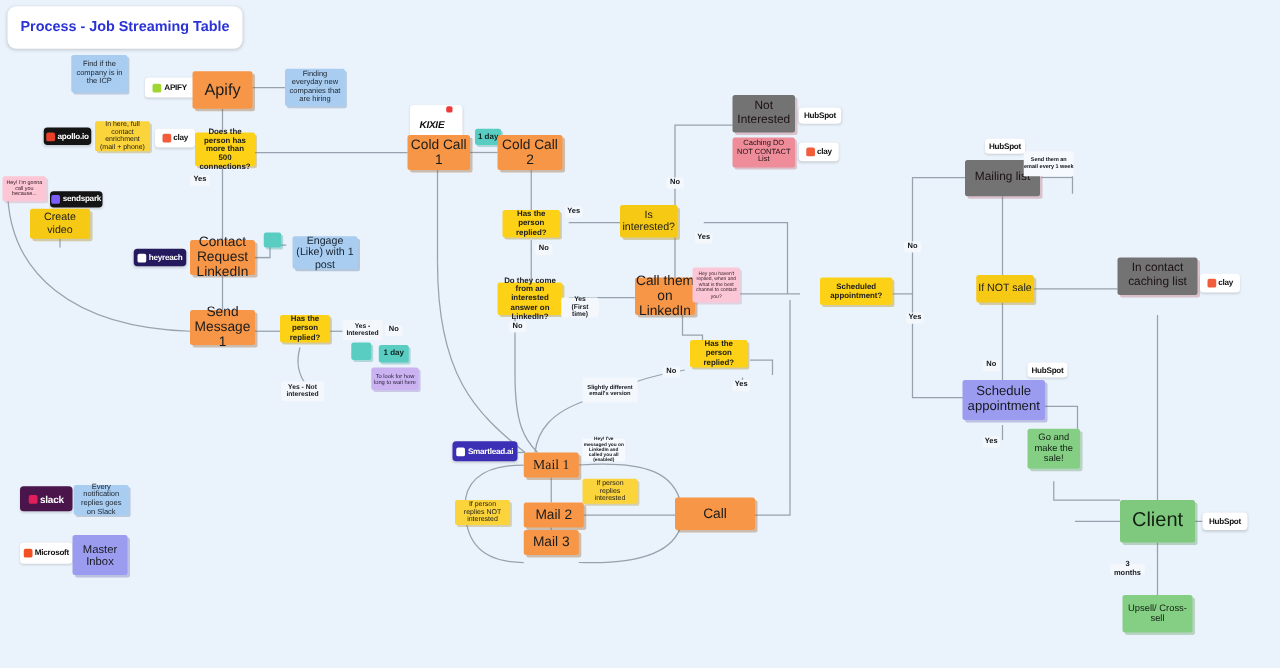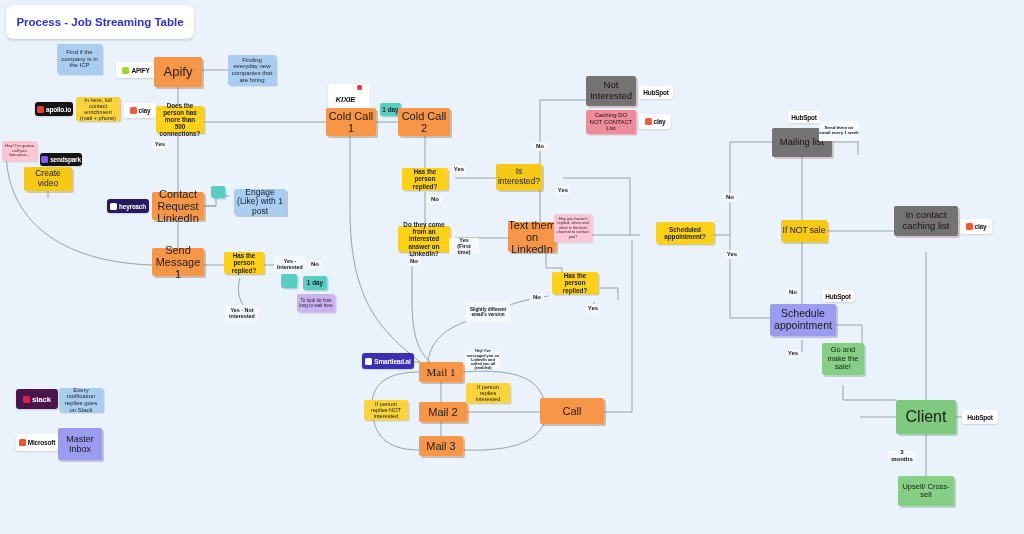--- a/index.html
+++ b/index.html
@@ -323,21 +323,21 @@
     <span class="sq" style="background:#f25c3b;"></span>
     <span class="logo-text">clay</span>
   </div>
 
   <div class="node yellow-box" style="left:398px;top:226px;width:52px;height:26px;">Do they come from an interested answer on LinkedIn?</div>
 
   <div class="node edge-label" style="left:407px;top:257px;width:14px;height:9px;">No</div>
 
   <div class="node edge-label small" style="left:449px;top:238px;width:30px;height:16px;flex-direction:column;">Yes (First time)</div>
 
-  <div class="node orange orange-md" style="left:508px;top:222px;width:48px;height:30px;">Text them on LinkedIn</div>
+  <div class="node orange orange-md" style="left:508px;top:222px;width:48px;height:30px;">Call them on LinkedIn</div>
 
   <div class="node pink-note" style="left:554px;top:214px;width:38px;height:28px;">Hey you haven't replied, when and what is the best channel to contact you?</div>
 
   <div class="node yellow-box" style="left:552px;top:272px;width:46px;height:22px;">Has the person replied?</div>
 
   <div class="node edge-label" style="left:530px;top:293px;width:14px;height:9px;">No</div>
 
   <div class="node edge-label" style="left:586px;top:304px;width:14px;height:9px;">Yes</div>
 
   <div class="node" style="left:466px;top:302px;width:44px;height:20px;font-size:4.6px;
@@ -348,21 +348,21 @@
     <span class="logo-text">Smartlead.ai</span>
   </div>
 
   <div class="node orange orange-md" style="left:419px;top:362px;width:44px;height:20px;font-family:Liberation Serif, serif;">Mail 1</div>
 
   <div class="node" style="left:466px;top:351px;width:34px;height:18px;font-size:3.8px;
        background:#f6f9fd;color:#10161c;font-weight:700;">Hey! I've messaged you on LinkedIn and called you all (enabled)</div>
 
   <div class="node orange orange-md" style="left:419px;top:402px;width:48px;height:20px;">Mail 2</div>
 
-  <div class="node orange orange-md" style="left:419px;top:436px;width:44px;height:20px;">Mail 3</div>
+  <div class="node orange orange-md" style="left:419px;top:424px;width:44px;height:20px;">Mail 3</div>
 
   <div class="node yellow-note" style="left:364px;top:400px;width:44px;height:20px;">If person replies NOT interested</div>
 
   <div class="node yellow-note" style="left:466px;top:383px;width:44px;height:20px;">If person replies interested</div>
 
   <div class="node orange orange-md" style="left:540px;top:398px;width:64px;height:26px;">Call</div>
 
   <div class="node yellow-box" style="left:656px;top:222px;width:58px;height:22px;">Scheduled appointment?</div>
 
   <div class="node edge-label" style="left:723px;top:193px;width:14px;height:9px;">No</div>

